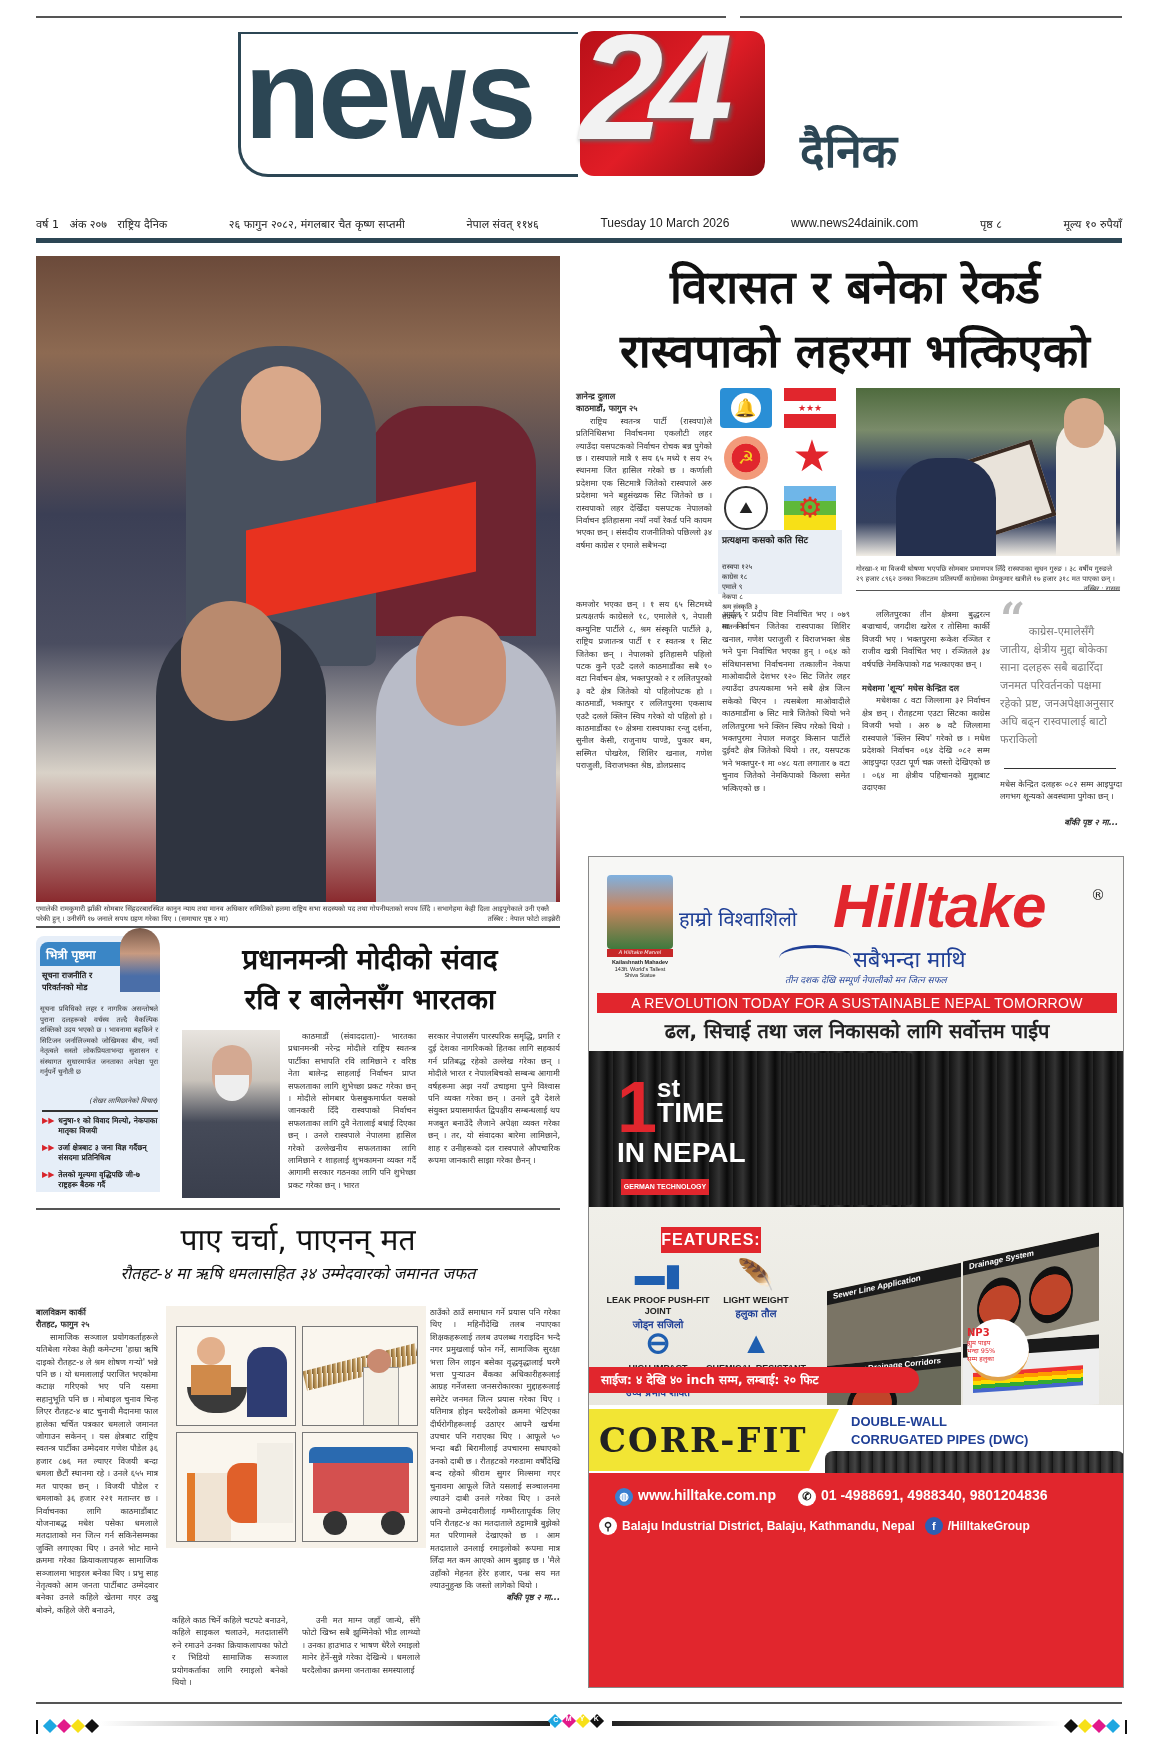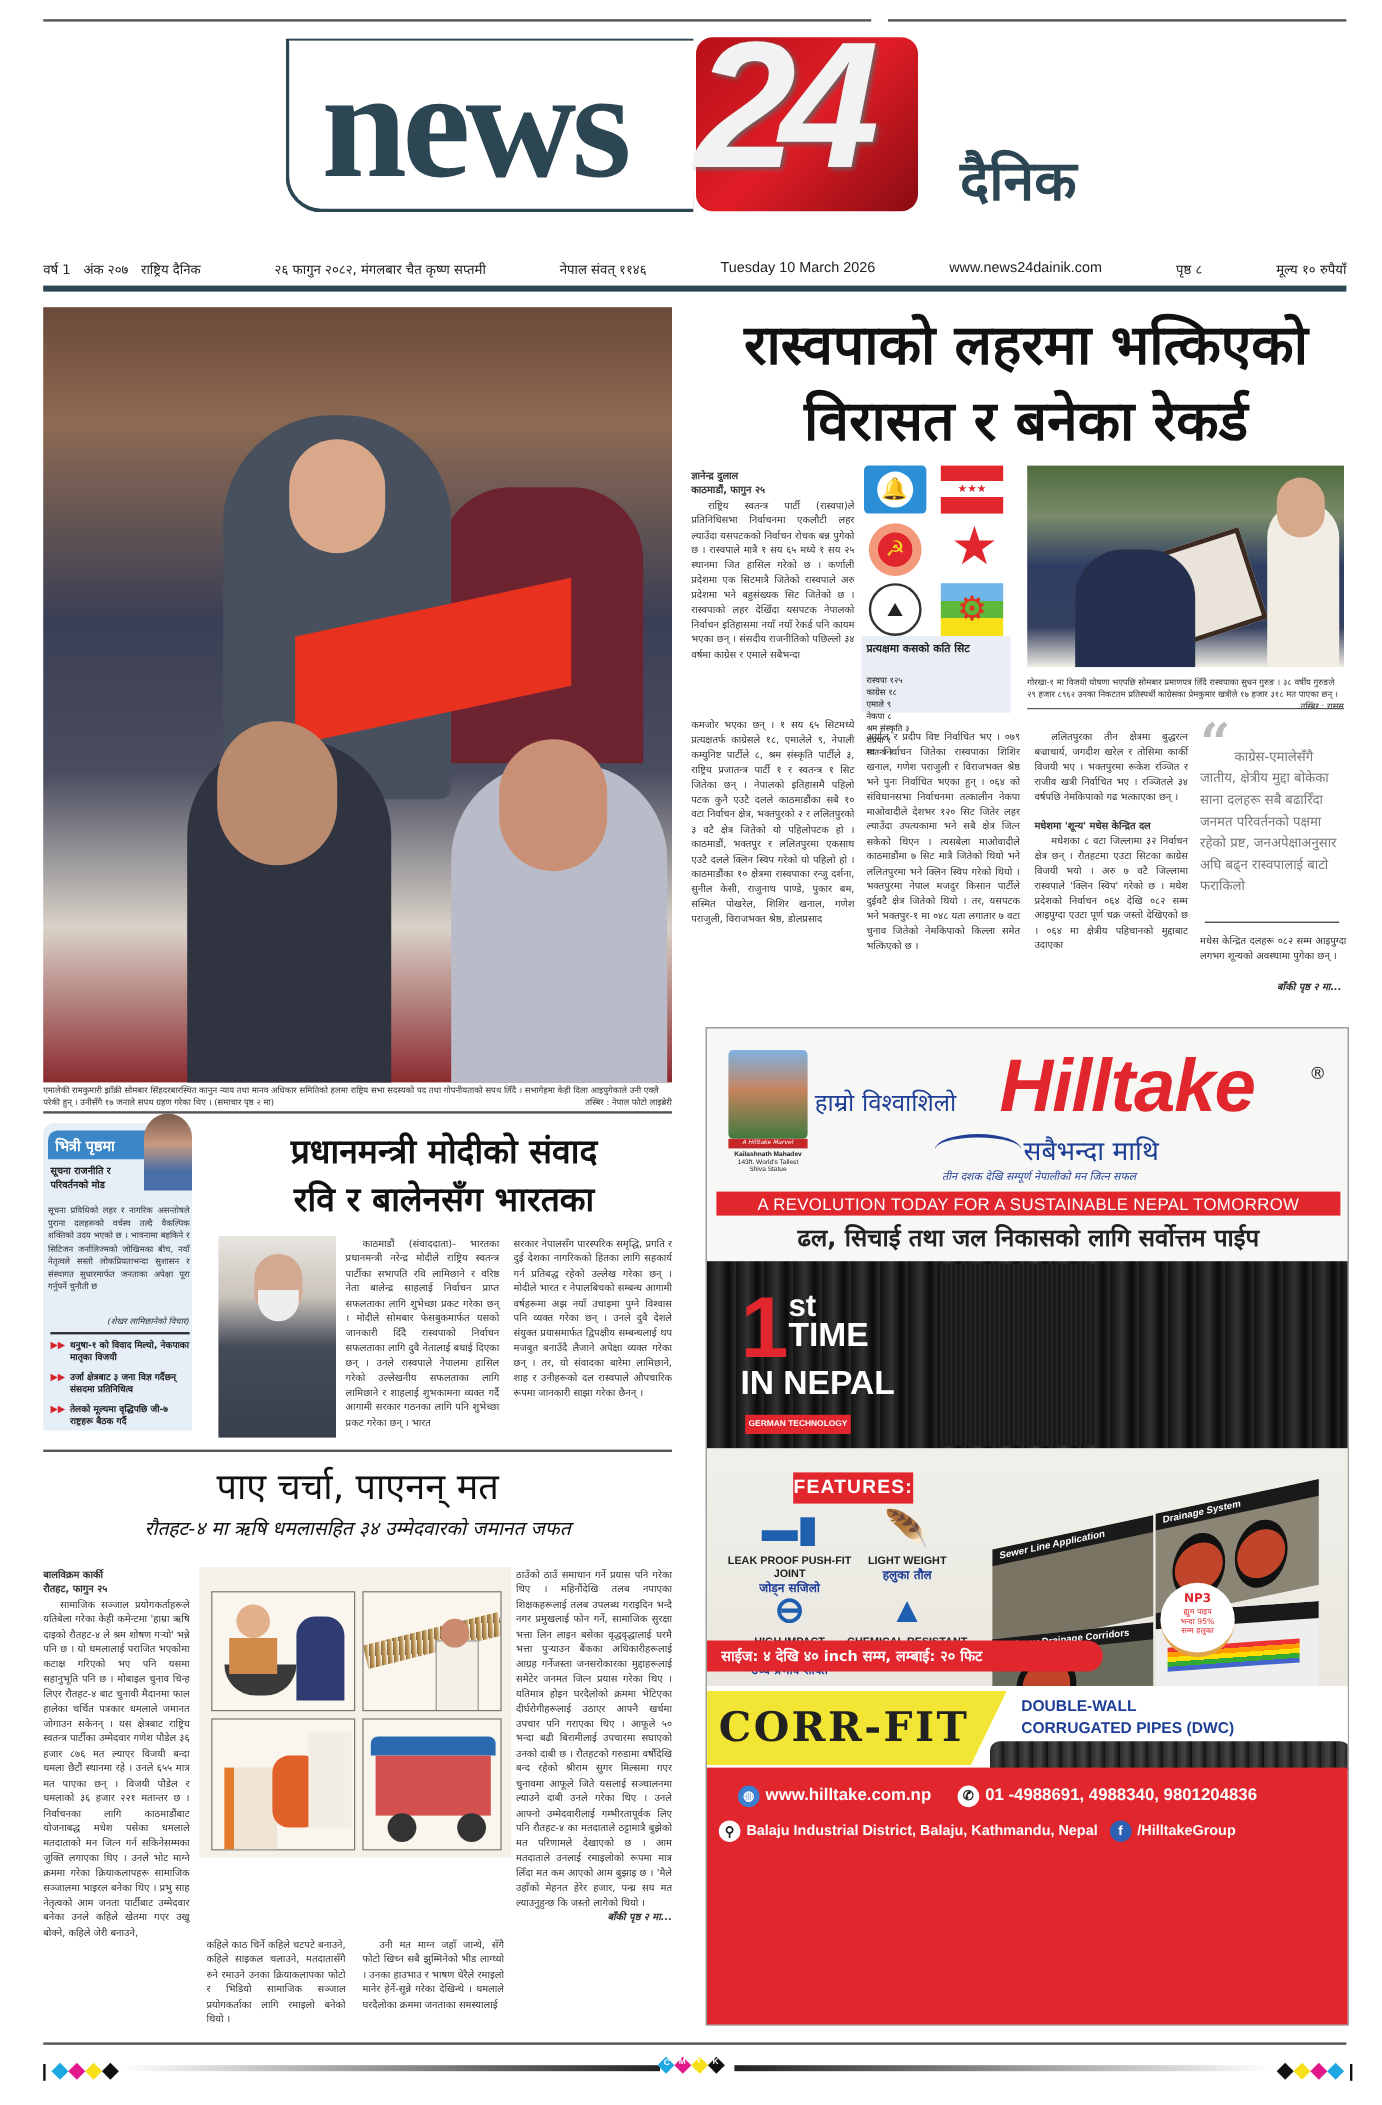--- a/index.html
+++ b/index.html
@@ -1,19 +1,19 @@
 <!DOCTYPE html>
 <html><head>
 <meta charset="utf-8">
 <style>
 *{box-sizing:border-box;margin:0;padding:0}
 body{width:1152px;height:1754px;background:#fff;font-family:"DejaVu Serif",serif;color:#222;position:relative;overflow:hidden}
 .topline{position:absolute;top:16px;height:2px;background:#555}
 .logo-box{position:absolute;left:238px;top:32px;width:340px;height:145px;border:3px solid #2c4654;border-right:none;border-radius:0 0 0 30px;border-top-width:2px}
-.logo-news{position:absolute;left:268px;top:40px;font-family:Liberation Serif, serif;font-weight:bold;font-size:128px;color:#2c4654;letter-spacing:-4px;line-height:1}
+.logo-news{position:absolute;left:244px;top:40px;font-family:Liberation Mono, monospace;font-weight:bold;font-size:128px;color:#2c4654;letter-spacing:-4px;line-height:1}
 .logo-red{position:absolute;left:580px;top:31px;width:185px;height:145px;background:linear-gradient(135deg,#b81018,#e11d26 50%,#8a0c12);border-radius:14px}
 .logo-24{position:absolute;left:580px;top:12px;width:200px;font-family:"Liberation Sans",sans-serif;font-weight:bold;font-size:150px;color:#f2f2f2;font-style:italic;letter-spacing:-14px;text-shadow:2px 2px 4px #666;line-height:1}
 .logo-dainik{position:absolute;left:800px;top:118px;font-family:"DejaVu Sans",sans-serif;font-weight:bold;font-size:46px;color:#2c4654}
 .meta{position:absolute;top:216px;left:36px;right:30px;display:flex;justify-content:space-between;font-family:"DejaVu Sans",sans-serif;font-size:11px;color:#222}
 .meta span.en{font-family:"Liberation Sans",sans-serif;font-size:12px}
 .meta-rule{position:absolute;top:238px;left:36px;right:30px;height:5px;background:#2c4654}
 .photo-main{position:absolute;left:36px;top:256px;width:524px;height:646px;background:linear-gradient(180deg,#6b4a3a 0%,#8d6a52 15%,#3b3f55 40%,#4a4d60 60%,#d9d2c8 80%,#8a2a2e 100%);overflow:hidden}
 .pm-red{position:absolute;left:210px;top:250px;width:230px;height:90px;background:#e8321f;transform:skewY(-12deg)}
 .pm-person{position:absolute;left:150px;top:90px;width:190px;height:320px;background:#48505e;border-radius:90px 90px 10px 10px}
 .pm-head{position:absolute;left:205px;top:110px;width:80px;height:95px;background:#d9a88a;border-radius:40px}
@@ -74,21 +74,21 @@
 .ad-1st .time{font-size:28px;display:block}
 .ad-1st .innepal{font-size:28px;display:block;clear:both}
 .ad-german{position:absolute;left:32px;top:322px;width:88px;height:16px;background:#e1262d;color:#fff;font-family:"Liberation Sans",sans-serif;font-weight:bold;font-size:7px;line-height:16px;text-align:center}
 .ad-features-t{position:absolute;left:72px;top:370px;width:100px;height:26px;background:#e1262d;color:#fff;font-family:"Liberation Sans",sans-serif;font-weight:bold;font-size:16px;line-height:26px;text-align:center;letter-spacing:1px}
 .feat{position:absolute;width:110px;text-align:center;font-family:"Liberation Sans",sans-serif;font-weight:bold;color:#222;font-size:9px;line-height:11px}
 .feat .np{display:block;color:#1f3f96;font-family:"DejaVu Sans",sans-serif;font-size:10px;line-height:14px;margin-top:1px}
 .feat .ico{display:block;margin:0 auto 4px;color:#1f5fb0;font-size:30px;line-height:32px}
 .app{position:absolute;overflow:hidden;background:#555}
 .app .lbl{position:absolute;top:0;left:0;right:0;height:14px;background:#1a1a1a;color:#fff;font-family:"Liberation Sans",sans-serif;font-weight:bold;font-size:8px;line-height:14px;padding-left:6px}
 .app .pipe-circle{position:absolute;border-radius:50%;background:radial-gradient(circle,#c0452a 0 55%,#111 57% 100%)}
-.np3{position:absolute;left:378px;top:470px;width:62px;height:62px;border-radius:50%;background:#fff;border-bottom:4px solid #e0a24a;text-align:center;font-family:"DejaVu Sans",sans-serif;color:#e1262d;font-size:6.5px;line-height:8px;padding-top:8px}
+.np3{position:absolute;left:378px;top:470px;width:62px;height:62px;border-radius:50%;background:#fff;border-bottom:4px solid #e0a24a;font-family:"DejaVu Sans",sans-serif;color:#e1262d;font-size:6.5px;line-height:8px;padding-top:8px}
 .np3 b{font-size:10px;display:block;line-height:12px}
 .ad-size{position:absolute;left:0;top:510px;width:330px;height:26px;background:#e1262d;color:#fff;border-radius:0 13px 13px 0;font-family:"DejaVu Sans",sans-serif;font-weight:bold;font-size:12px;line-height:26px;padding-left:12px}
 .ad-corr{position:absolute;left:0;top:552px;width:250px;height:62px;background:#f2e534;clip-path:polygon(0 0,100% 0,88% 100%,0 100%);font-family:"DejaVu Serif",serif;font-weight:bold;font-size:34px;line-height:62px;padding-left:10px;letter-spacing:2px;color:#222}
 .ad-dwc{position:absolute;left:262px;top:556px;font-family:"Liberation Sans",sans-serif;font-weight:bold;font-size:13px;line-height:18px;color:#1f3f96}
 .ad-ridge{position:absolute;left:236px;top:594px;width:300px;height:24px;background:repeating-linear-gradient(90deg,#2a2a2a 0,#444 6px,#111 12px);border-radius:8px 8px 0 0}
 .ad-footer{position:absolute;left:0;top:616px;width:536px;height:216px;background:#e1262d}
 .ad-f1{position:absolute;left:26px;top:630px;color:#fff;font-family:"Liberation Sans",sans-serif;font-weight:bold;font-size:14px;display:flex;gap:22px;align-items:center}
 .ad-f2{position:absolute;left:10px;top:660px;color:#fff;font-family:"Liberation Sans",sans-serif;font-weight:bold;font-size:12px;display:flex;gap:10px;align-items:center}
 .circ{display:inline-flex;width:18px;height:18px;border-radius:50%;align-items:center;justify-content:center;font-size:11px;margin-right:5px}
 .cmyk{position:absolute;top:1716px;height:16px}
@@ -128,22 +128,22 @@
   <div class="pm-woman2"></div>
   <div class="pm-w2head"></div>
 </div>
 <div class="caption" style="left:36px;top:904px;width:524px">
   <span>एमालेकी रामकुमारी झाँक्री सोमबार सिंहदरबारस्थित कानुन न्याय तथा मानव अधिकार समितिको हलमा राष्ट्रिय सभा सदस्यको पद तथा गोपनीयताको सपथ लिँदै । सभागेहमा केही दिला आइपुगेकाले उनी एक्लै परेकी हुन् । उनीसँगै १७ जनाले सपथ ग्रहण गरेका थिए । (समाचार पृष्ठ २ मा)</span>
   <span style="float:right">तस्बिर : नेपाल फोटो लाइब्रेरी</span>
 </div>
 <div class="rule" style="left:36px;top:926px;width:524px"></div>
 
 <div class="hl-main">
+  <div>विरासत र बनेका रेकर्ड</div>
   <div>रास्वपाको लहरमा भत्किएको</div>
-  <div>विरासत र बनेका रेकर्ड</div>
 </div>
 
 <div class="col" style="left:576px;top:390px;width:136px">
   <div class="byline">ज्ञानेन्द्र दुलाल</div>
   <div class="byline">काठमाडौं, फागुन २५</div>
   <div style="text-indent:14px">राष्ट्रिय स्वतन्त्र पार्टी (रास्वपा)ले प्रतिनिधिसभा निर्वाचनमा एकलौटी लहर ल्याउँदा यसपटकको निर्वाचन रोचक बन्न पुगेको छ । रास्वपाले मात्रै १ सय ६५ मध्ये १ सय २५ स्थानमा जित हासिल गरेको छ । कर्णाली प्रदेशमा एक सिटमात्रै जितेको रास्वपाले अरु प्रदेशमा भने बहुसंख्यक सिट जितेको छ । रास्वपाको लहर देखिँदा यसपटक नेपालको निर्वाचन इतिहासमा नयाँ नयाँ रेकर्ड पनि कायम भएका छन् । संसदीय राजनीतिको पछिल्लो ३४ वर्षमा काग्रेस र एमाले सबैभन्दा</div>
 </div>
 
 <div class="logos">
   <div class="party" style="left:0;top:0;background:#2a8fd6;border-radius:4px;display:flex;align-items:center;justify-content:center">

